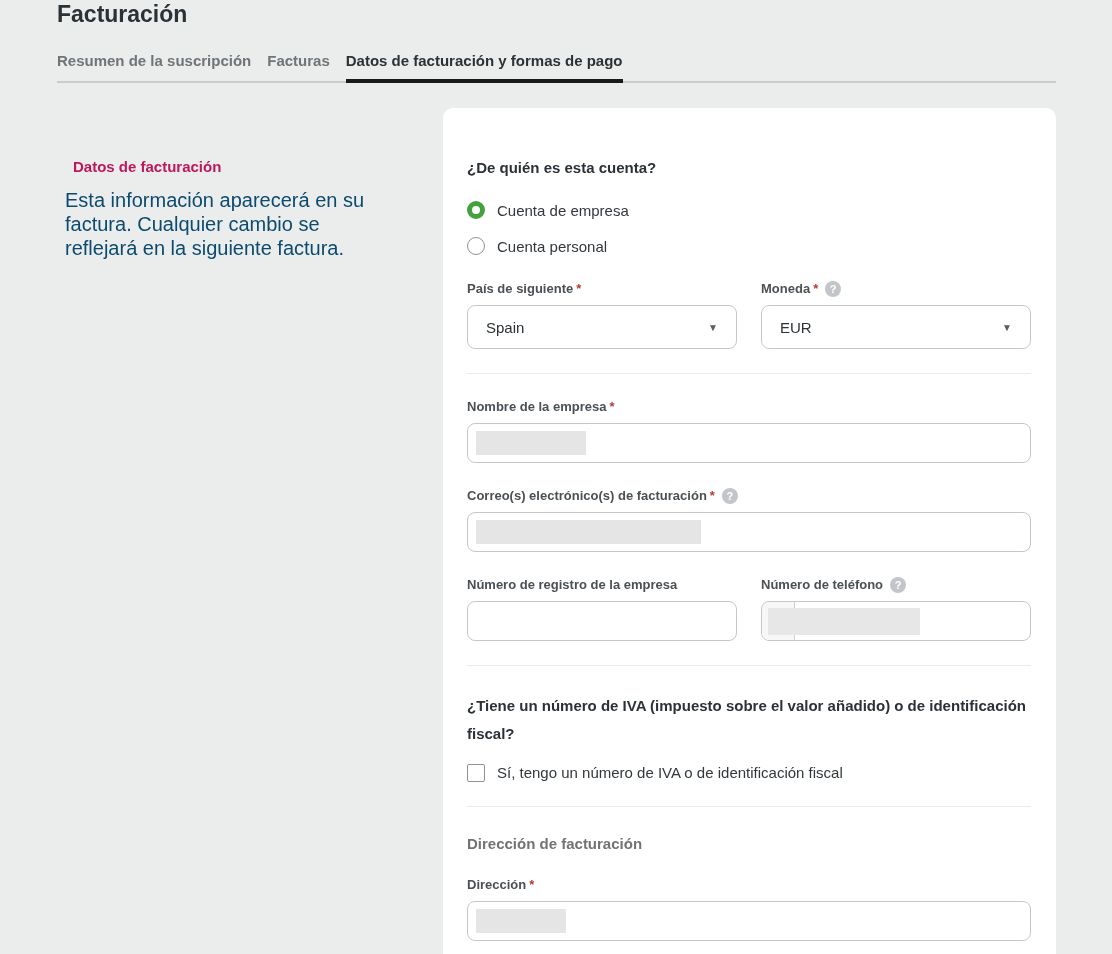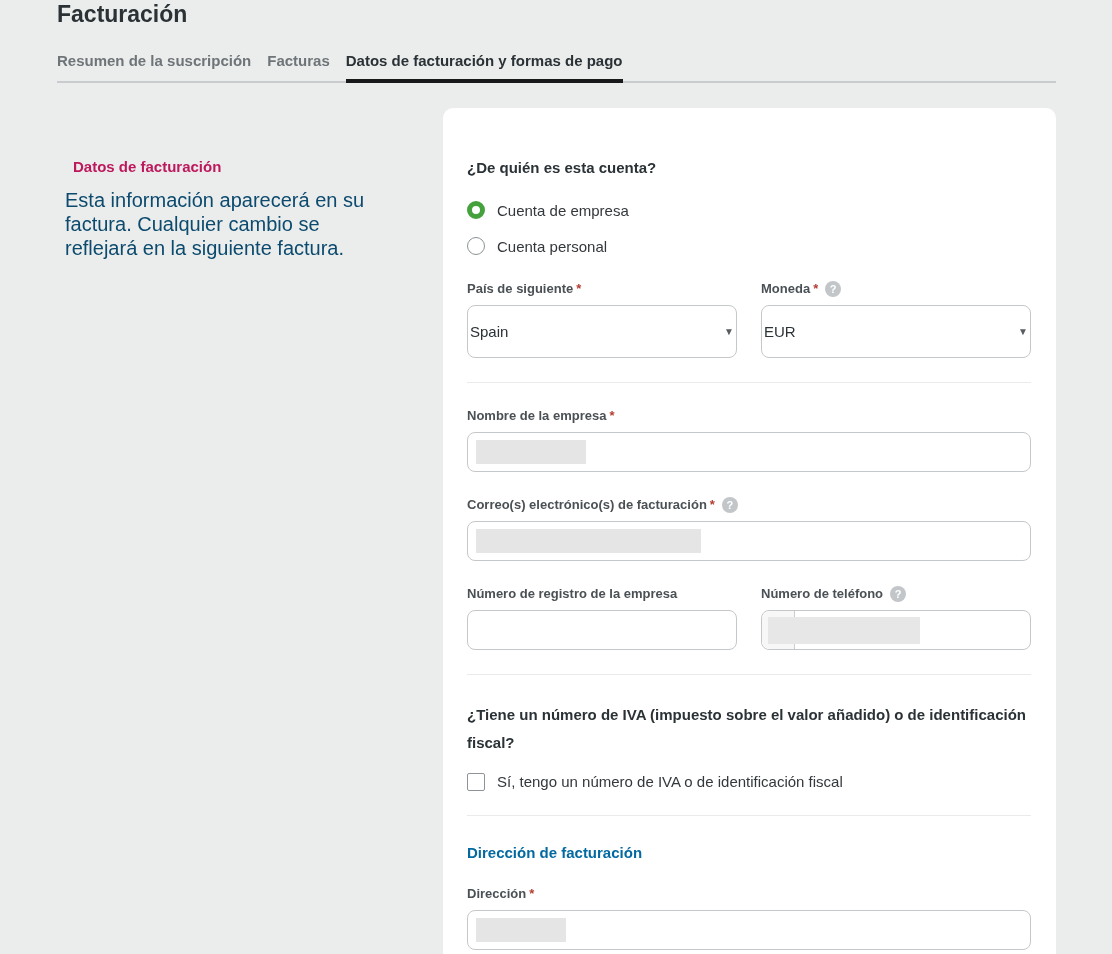--- a/index.html
+++ b/index.html
@@ -64,23 +64,23 @@
     display: flex; align-items: center;
     font-size: 13px; font-weight: 700; color: #4a5054; margin-bottom: 8px; line-height: 16px;
   }
   .req { color: #b43c30; margin-left: 3px; font-weight: 700; }
   .help {
     width: 16px; height: 16px; border-radius: 50%; margin-left: 7px;
     background: #c3c6c9; color: #ffffff; font-size: 11px; font-weight: 700;
     display: inline-flex; align-items: center; justify-content: center; cursor: pointer;
   }
   .select {
-    height: 53px; border: 1px solid #c5c8ca; border-radius: 8px; background: #fff;
+    height: 44px; border: 1px solid #c5c8ca; border-radius: 8px; background: #fff;
     display: flex; align-items: center; justify-content: space-between;
-    padding: 0 2px; font-size: 15px; color: #2b3236; cursor: pointer;
+    padding: 0 18px; font-size: 15px; color: #2b3236; cursor: pointer;
   }
   .arrow { font-size: 10px; color: #585d61; }
   .input {
     height: 40px; border: 1px solid #c5c8ca; border-radius: 8px; background: #fff;
     display: flex; align-items: center; padding: 0 8px; position: relative; cursor: text;
   }
   .redact { height: 24px; background: #e4e5e4; }
   .redact.company { width: 110px; }
   .redact.email { width: 225px; }
   .redact.address { width: 90px; }
@@ -90,21 +90,21 @@
   }
   .phone-redact { position: absolute; left: 6px; top: 6px; width: 152px; height: 27px; background: #e6e7e6; }
 
   .divider { border: 0; height: 1px; background: #e9eae9; margin: 24px 0 0; }
 
   
   .checkbox-row { display: flex; align-items: flex-start; margin-top: 16px; cursor: pointer; }
   .checkbox { width: 18px; height: 18px; border: 1px solid #8d9396; border-radius: 2px; background: #fff; flex: 0 0 18px; }
   .checkbox-label { margin-left: 12px; font-size: 15px; color: #33383c; }
 
-  .section-heading { margin: 28px 0 0; font-size: 15px; font-weight: 700; color: #0369a1; }
+  .section-heading { margin: 28px 0 0; font-size: 15px; font-weight: 700; color: #737373; }
 </style>
 </head>
 <body>
 
 <div class="wrapper">
   <h1 class="page-title">Facturación</h1>
 
   <div class="tabs">
     <div class="tab">
       <span>Resumen de la suscripción</span>

